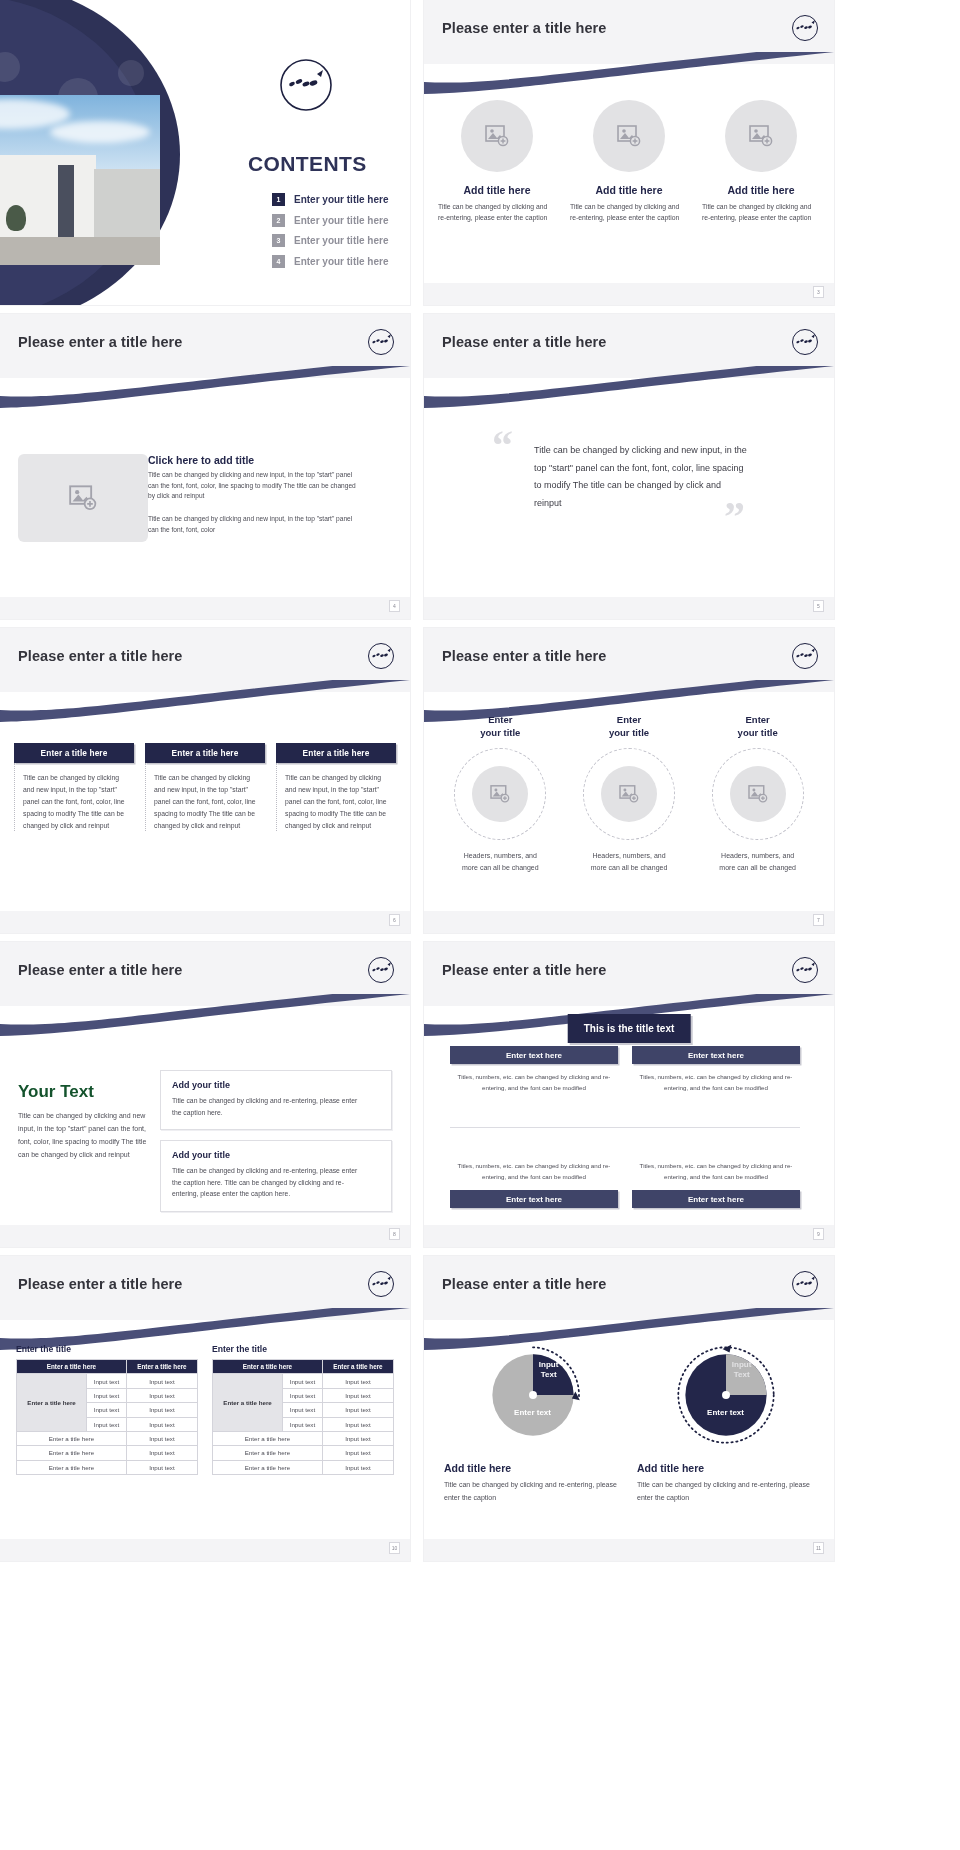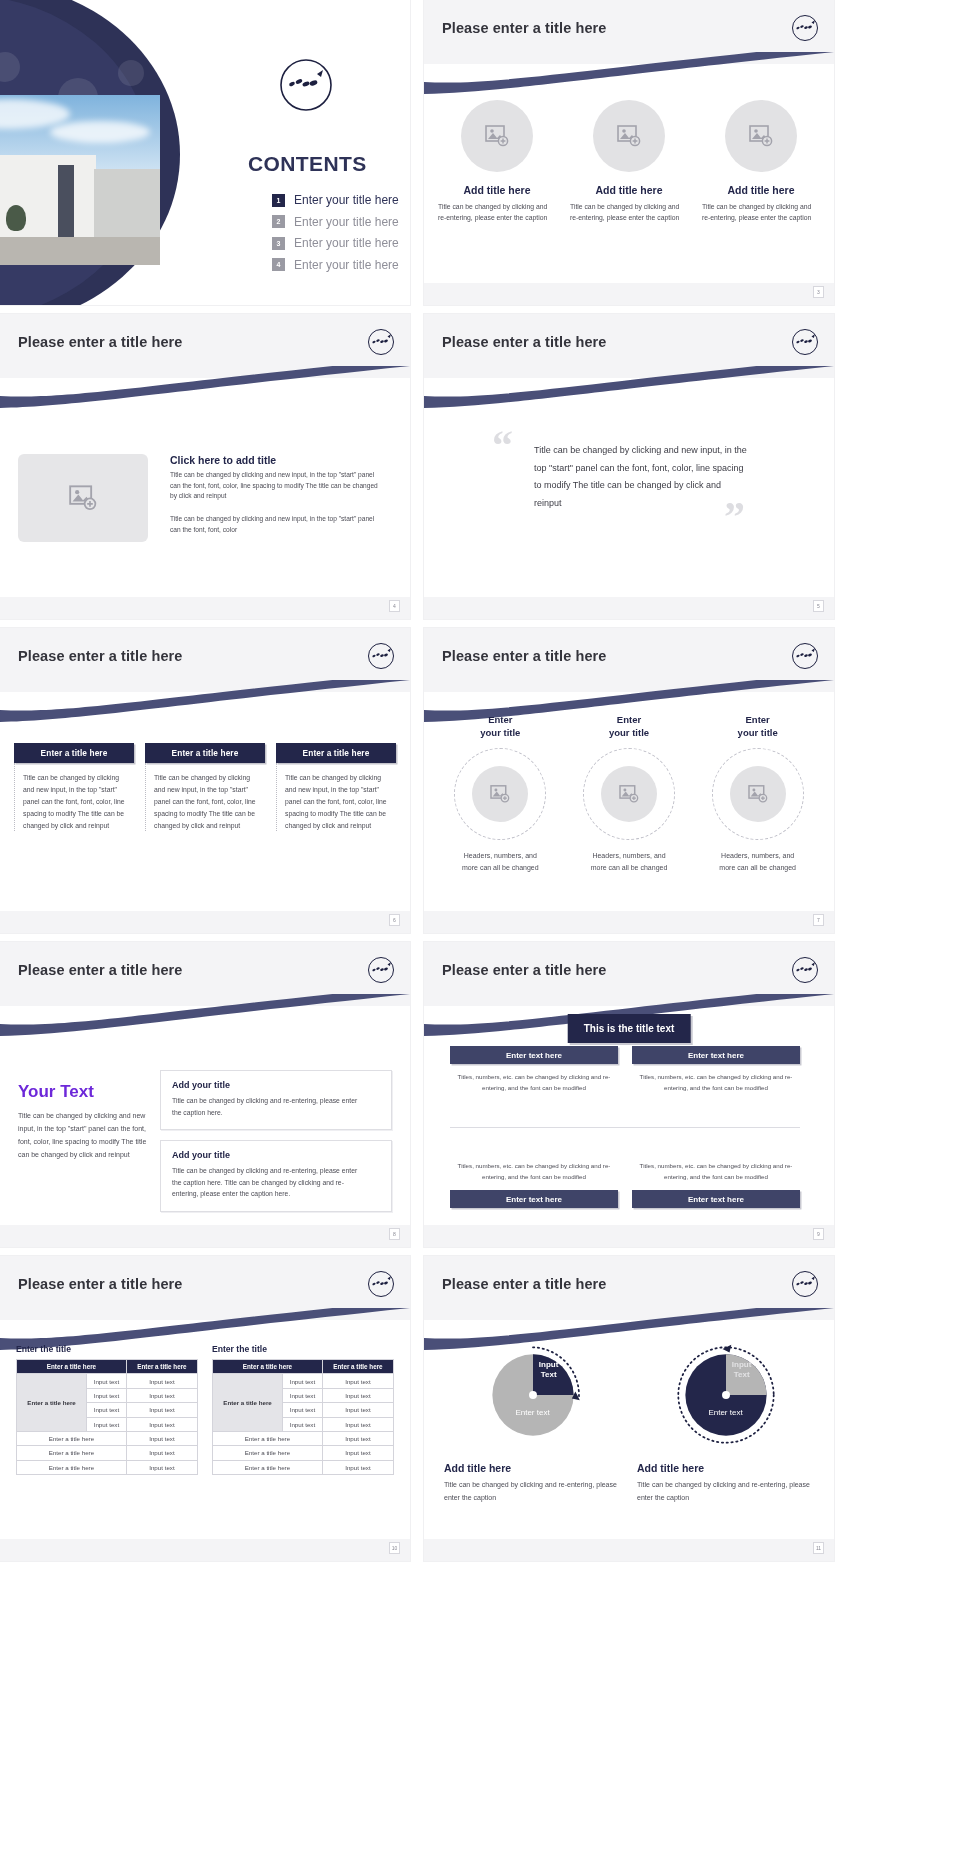--- a/index.html
+++ b/index.html
@@ -96,40 +96,40 @@
   }
   .toc{ position:absolute; left:272px; top:193px; }
   .toc-row{ display:flex; align-items:center; margin-bottom:7.5px; }
   .toc-num{
     width:13px; height:13px; background:#9a9aa3; color:#fff;
     font-size:7px; font-weight:bold;
     display:flex; align-items:center; justify-content:center;
     margin-right:9px; flex:0 0 auto;
   }
   .toc-row.active .toc-num{ background:#23264a; }
-  .toc-txt{ font-size:12px; color:#8f8f99; font-weight:normal; white-space:nowrap; }
+  .toc-txt{ font-size:10px; color:#8f8f99; font-weight:bold; white-space:nowrap; }
   .toc-row.active .toc-txt{ color:#2e3257; }
 
   
   .img-circle{
     width:72px; height:72px; border-radius:50%; background:#e2e2e4;
     display:flex; align-items:center; justify-content:center;
   }
   .img-rect{
     width:130px; height:88px; border-radius:6px; background:#e6e6e8;
     display:flex; align-items:center; justify-content:center;
   }
   .ph-ico{ width:24px; height:22px; }
   .col3{ position:absolute; left:14px; right:14px; top:100px; display:flex; gap:14px; }
   .col3 > div{ flex:1; display:flex; flex-direction:column; align-items:center; }
   .c-title{ font-size:10.5px; font-weight:bold; color:#23264a; margin-top:12px; }
   .c-body{ font-size:6.8px; line-height:1.62; color:#4d4d56; margin-top:5px; text-align:left; width:100%; }
 
   
-  .s3-wrap{ position:absolute; left:18px; top:140px; display:flex; gap:22px; }
+  .s3-wrap{ position:absolute; left:18px; top:140px; display:flex; }
   .s3-title{ font-size:10.5px; font-weight:bold; color:#23264a; }
   .s3-p{ font-size:6.6px; line-height:1.62; color:#4d4d56; width:212px; margin-top:4px; }
   .s3-p2{ margin-top:12px; }
 
   
   .q-mark{
     position:absolute; font-size:42px; color:#dddde1; font-weight:bold;
     font-family:"Liberation Serif", serif; line-height:1;
   }
   .q-text{
@@ -158,21 +158,21 @@
   .s7-ring{
     margin-top:8px; width:92px; height:92px; border-radius:50%;
     border:1px dashed #c2c2cb;
     display:flex; align-items:center; justify-content:center;
   }
   .s7-ring .img-circle{ width:56px; height:56px; }
   .s7-b{ font-size:7px; line-height:1.7; color:#4d4d56; text-align:center; margin-top:10px; width:86px; }
 
   
   .s8-left{ position:absolute; left:18px; top:140px; width:140px; }
-  .s8-h{ font-size:17px; font-weight:bold; color:#6d28d9; }
+  .s8-h{ font-size:17px; font-weight:bold; color:#14532d; }
   .s8-p{ font-size:7px; line-height:1.85; color:#4d4d56; margin-top:8px; }
   .s8-right{ position:absolute; left:160px; top:128px; width:232px; }
   .s8-box{
     border:1px solid #dedee3; background:#fff; padding:9px 25px 11px 11px;
     margin-bottom:10px; box-shadow:1px 1px 0 #efeff2;
   }
   .s8-bt{ font-size:9px; font-weight:bold; color:#1e2044; }
   .s8-bp{ font-size:6.8px; line-height:1.7; color:#4d4d56; margin-top:5px; }
 
   
@@ -211,21 +211,21 @@
   
   .don-wrap{ position:absolute; left:20px; right:20px; top:86px; display:flex; gap:16px; }
   .don-col{ flex:1; }
   .don{ position:relative; width:106px; height:106px; margin:0 auto; }
   .don-lbl1{
     position:absolute; left:56%; top:17%;
     font-size:8px; font-weight:bold; color:#fff; text-align:center; line-height:1.25;
   }
   .don-lbl2{
     position:absolute; left:50%; top:62%; transform:translateX(-50%);
-    font-size:8px; font-weight:normal; color:#fff; white-space:nowrap;
+    font-size:8px; font-weight:bold; color:#fff; white-space:nowrap;
   }
   .don-t{ font-size:10.5px; font-weight:bold; color:#23264a; margin-top:14px; }
   .don-p{ font-size:7px; line-height:1.8; color:#4d4d56; margin-top:5px; }
 </style>
 </head>
 <body>
 
 <div class="grid">
 
   <div class="slide cover">

